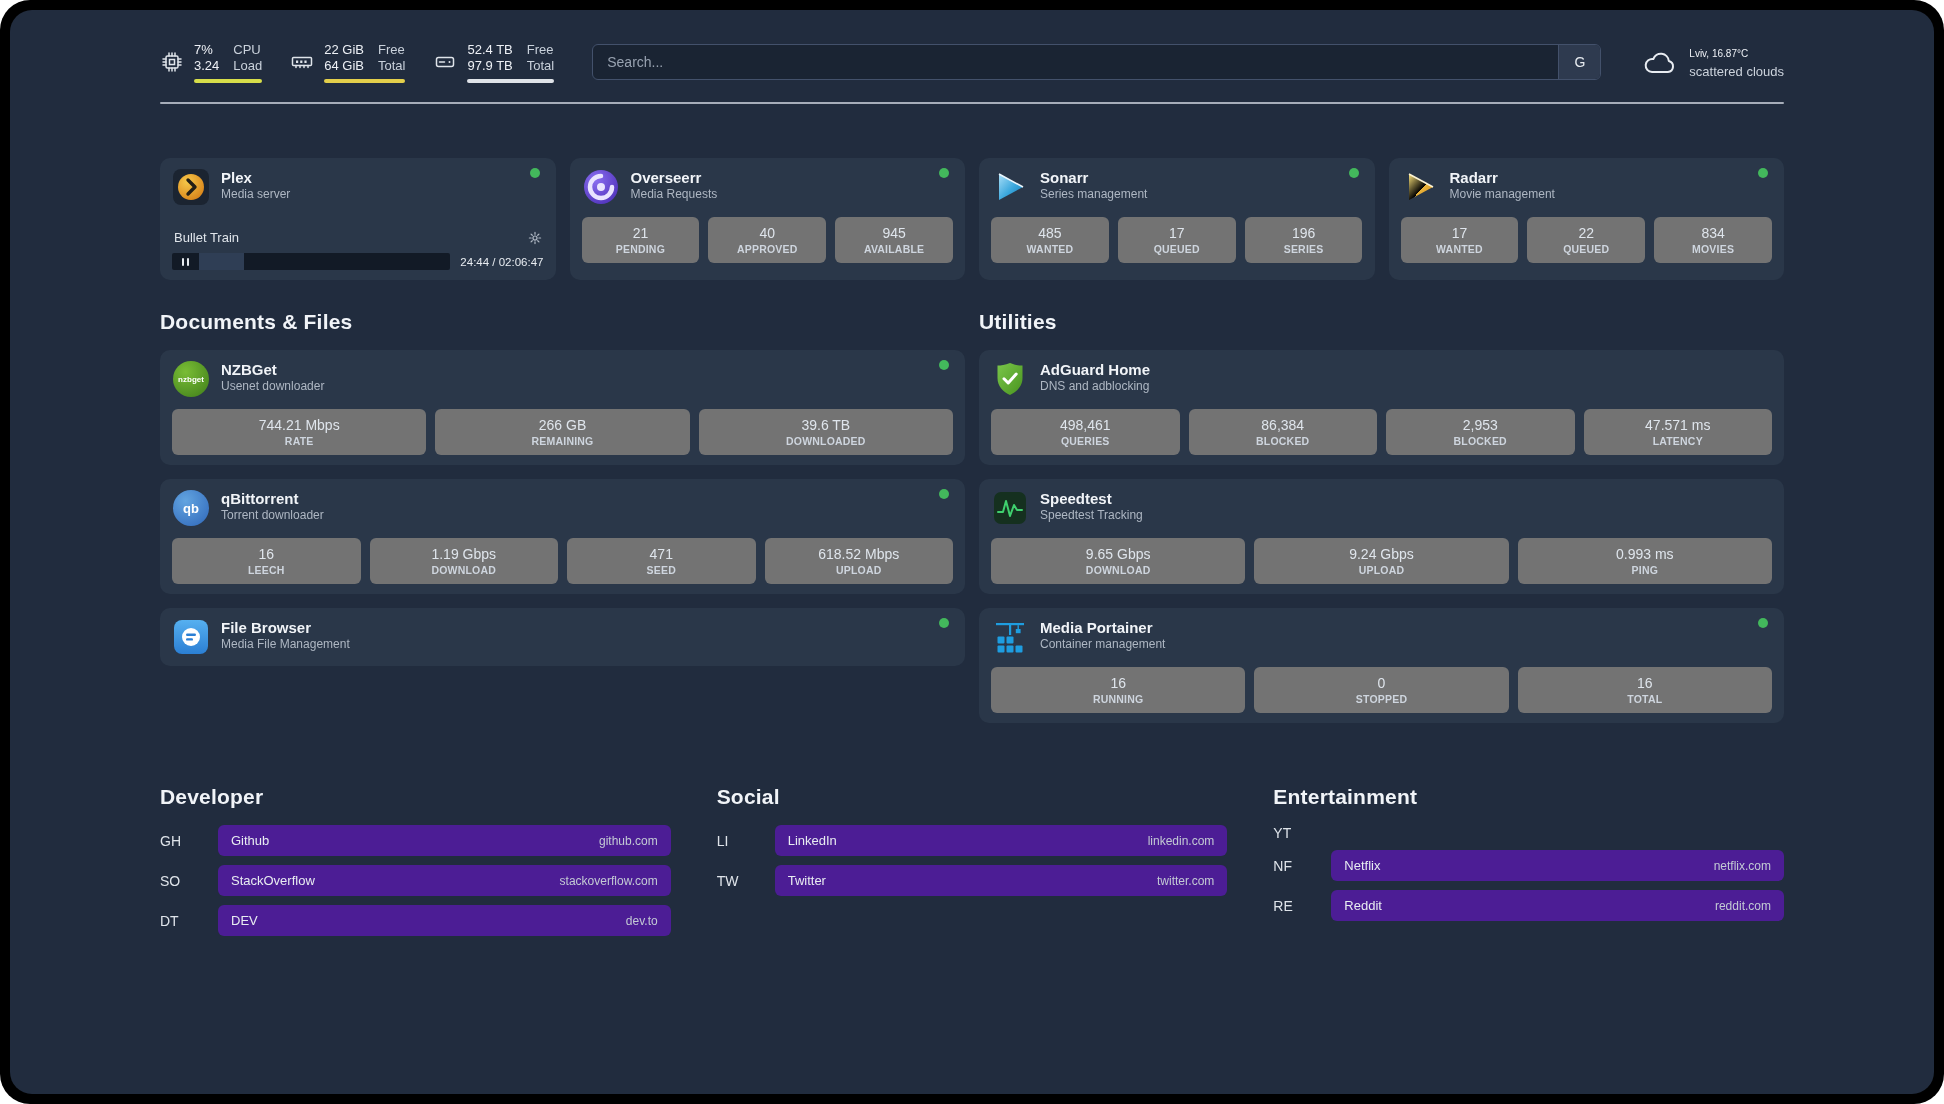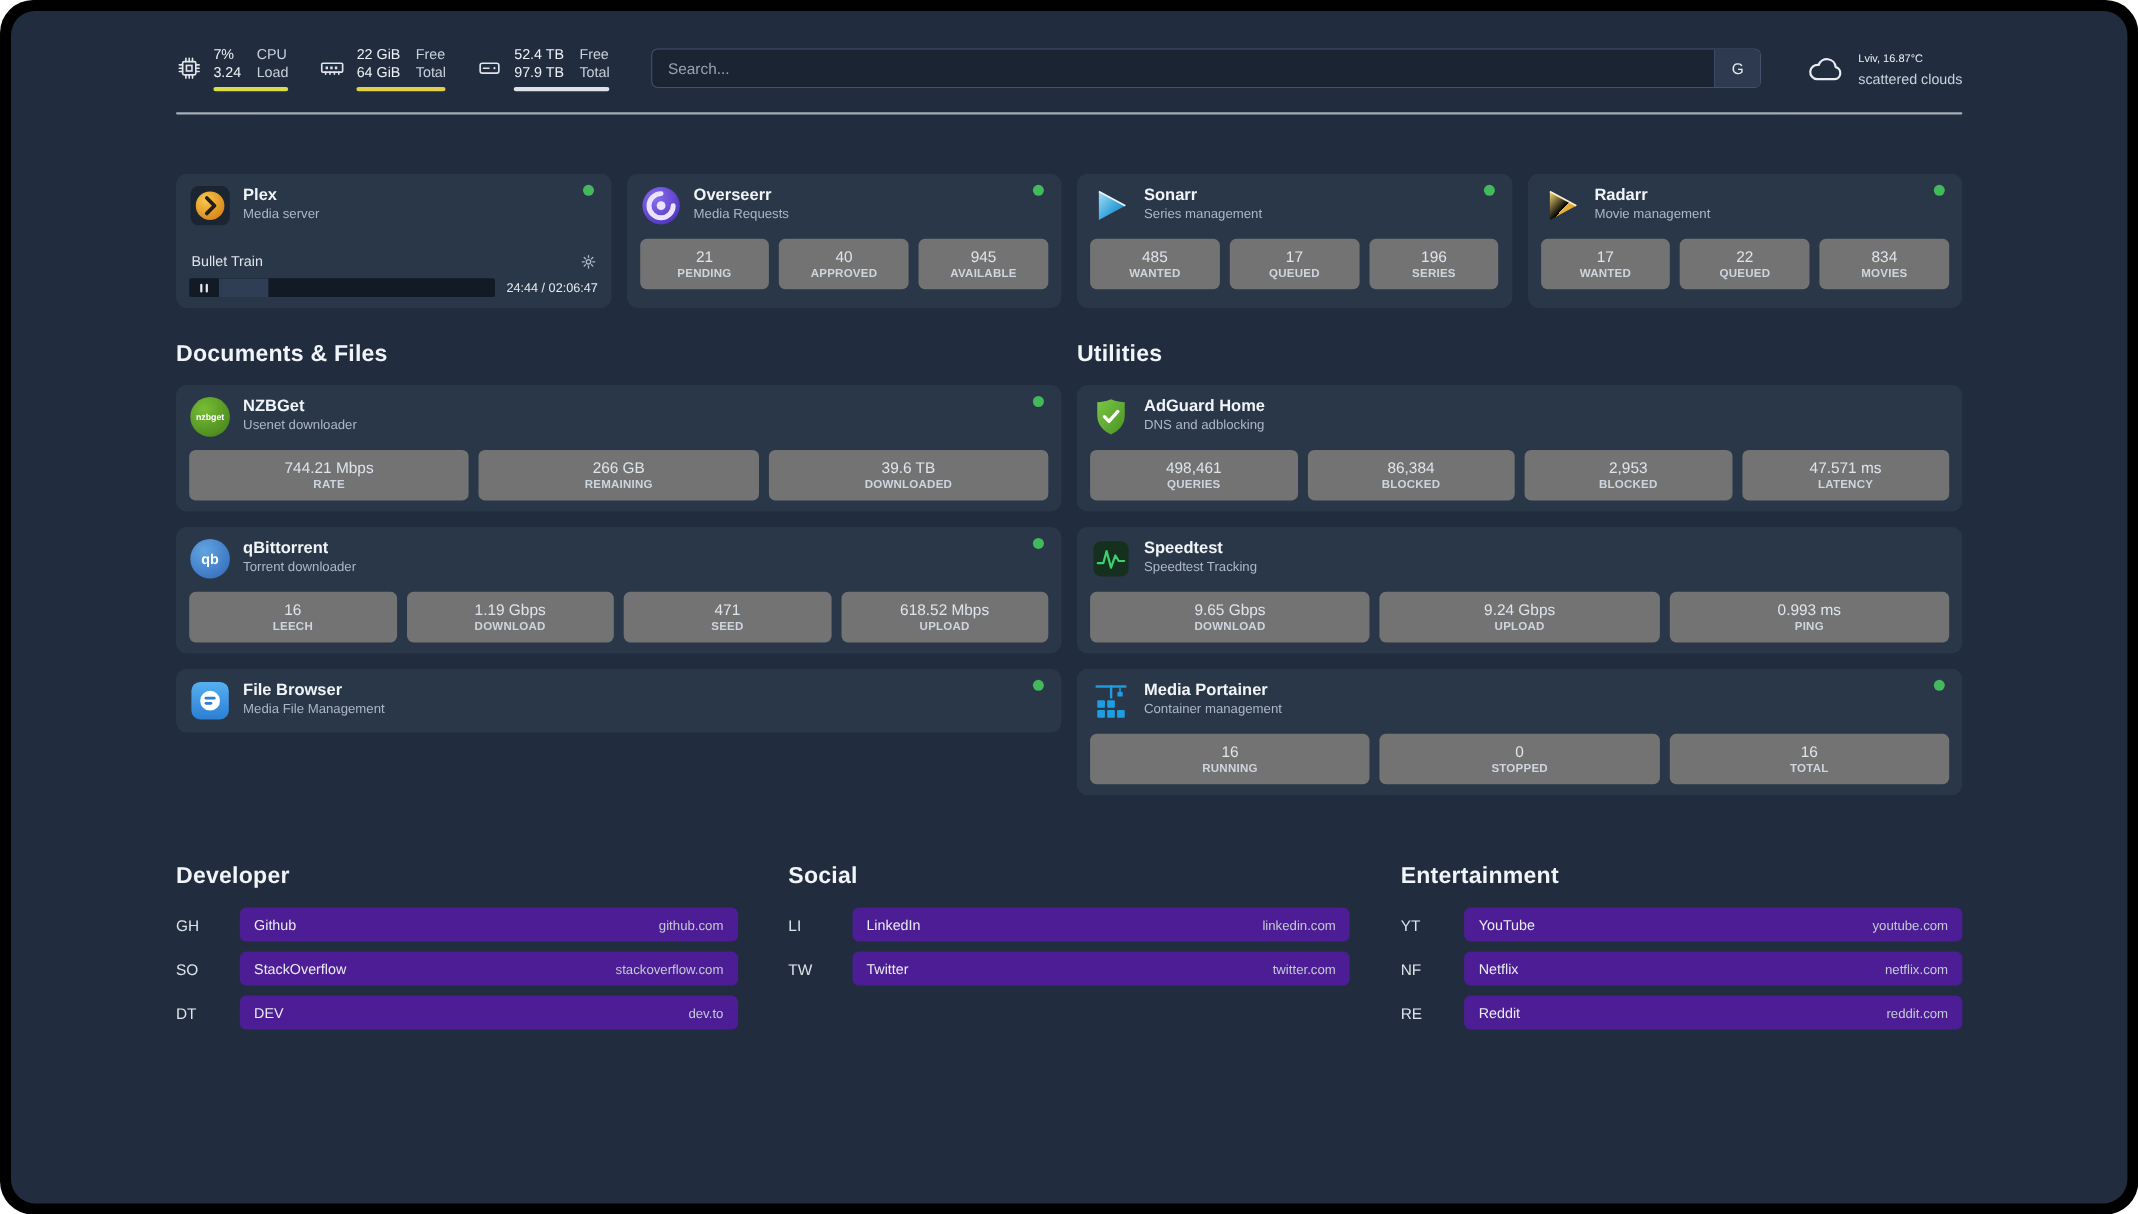--- a/index.html
+++ b/index.html
@@ -602,24 +602,20 @@
               <span class="bm-name">Twitter</span>
               <span class="bm-url">twitter.com</span>
             </div>
           </div>
         </div>
 
         <div>
           <h2 class="section-title">Entertainment</h2>
           <div class="bm-row">
             <span class="bm-abbr">YT</span>
-            <div class="bm-pill">
-              <span class="bm-name">YouTube</span>
-              <span class="bm-url">youtube.com</span>
-            </div>
           </div>
           <div class="bm-row">
             <span class="bm-abbr">NF</span>
             <div class="bm-pill">
               <span class="bm-name">Netflix</span>
               <span class="bm-url">netflix.com</span>
             </div>
           </div>
           <div class="bm-row">
             <span class="bm-abbr">RE</span>

